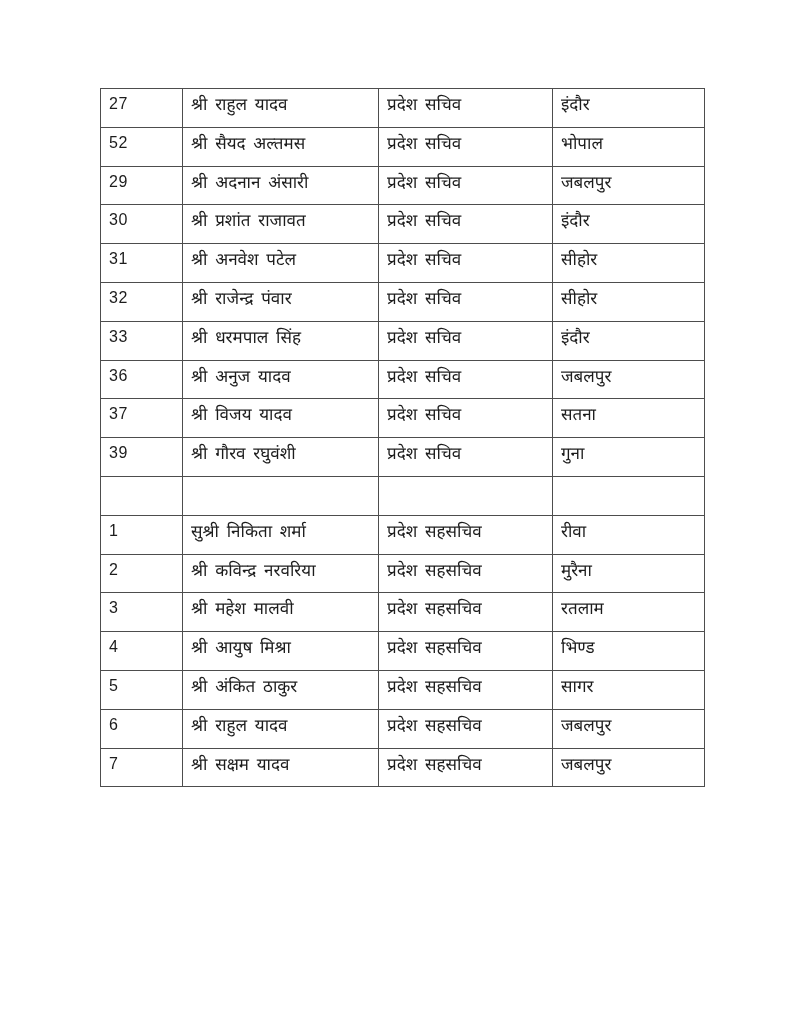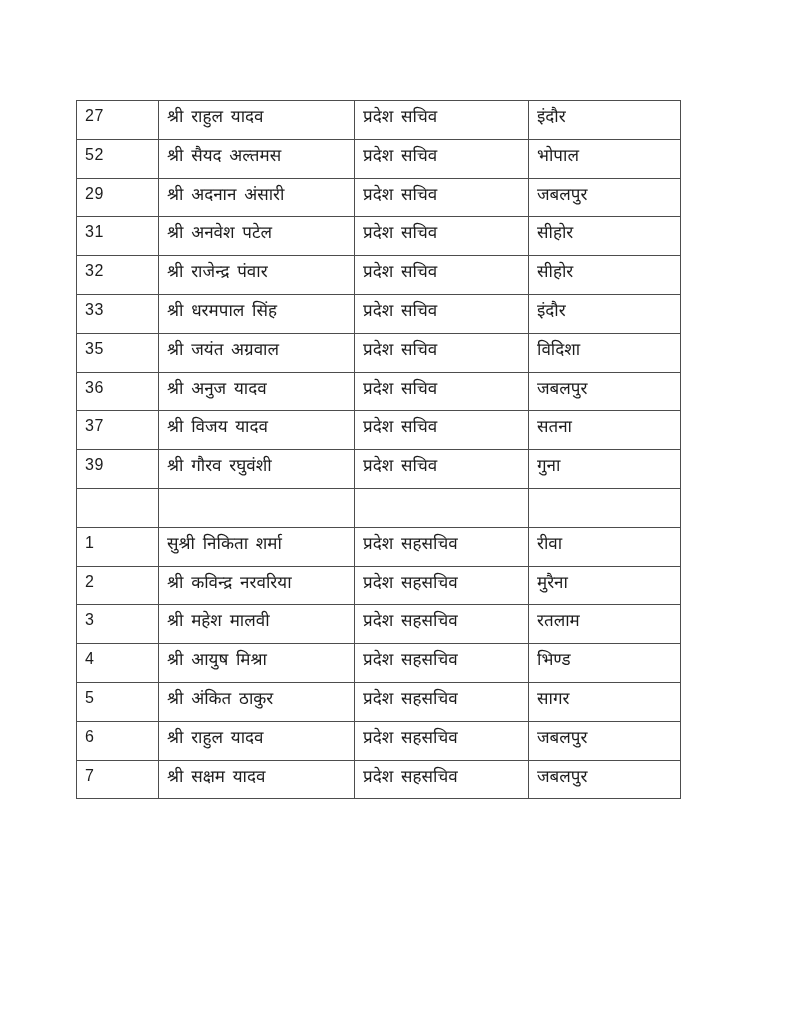--- a/index.html
+++ b/index.html
@@ -10,26 +10,25 @@
   .page {
     position: relative;
     width: 791px;
     height: 1024px;
     background: #ffffff;
     font-family: "Liberation Sans", sans-serif;
     overflow: hidden;
   }
   table.members {
     position: absolute;
-    left: 76px;
+    left: 100px;
     top: 88px;
     width: 604px;
     border-collapse: collapse;
     table-layout: fixed;
-    margin-top: 12px;
   }
   table.members col.c-sn   { width: 82px; }
   table.members col.c-name { width: 196px; }
   table.members col.c-des  { width: 174px; }
   table.members col.c-city { width: 152px; }
   table.members tr {
     height: 38.8px;
   }
   table.members td {
     border: 1px solid #4d4d4d;
@@ -73,20 +72,26 @@
     <td>भोपाल</td>
   </tr>
 
   <tr>
     <td class="sn">29</td>
     <td>श्री अदनान अंसारी</td>
     <td>प्रदेश सचिव</td>
     <td>जबलपुर</td>
   </tr>
 
+  <tr>
+    <td class="sn">30</td>
+    <td>श्री प्रशांत राजावत</td>
+    <td>प्रदेश सचिव</td>
+    <td>इंदौर</td>
+  </tr>
 
   <tr>
     <td class="sn">31</td>
     <td>श्री अनवेश पटेल</td>
     <td>प्रदेश सचिव</td>
     <td>सीहोर</td>
   </tr>
 
   <tr>
     <td class="sn">32</td>
@@ -96,26 +101,20 @@
   </tr>
 
   <tr>
     <td class="sn">33</td>
     <td>श्री धरमपाल सिंह</td>
     <td>प्रदेश सचिव</td>
     <td>इंदौर</td>
   </tr>
 
 
-  <tr>
-    <td class="sn">35</td>
-    <td>श्री जयंत अग्रवाल</td>
-    <td>प्रदेश सचिव</td>
-    <td>विदिशा</td>
-  </tr>
 
   <tr>
     <td class="sn">36</td>
     <td>श्री अनुज यादव</td>
     <td>प्रदेश सचिव</td>
     <td>जबलपुर</td>
   </tr>
 
   <tr>
     <td class="sn">37</td>

